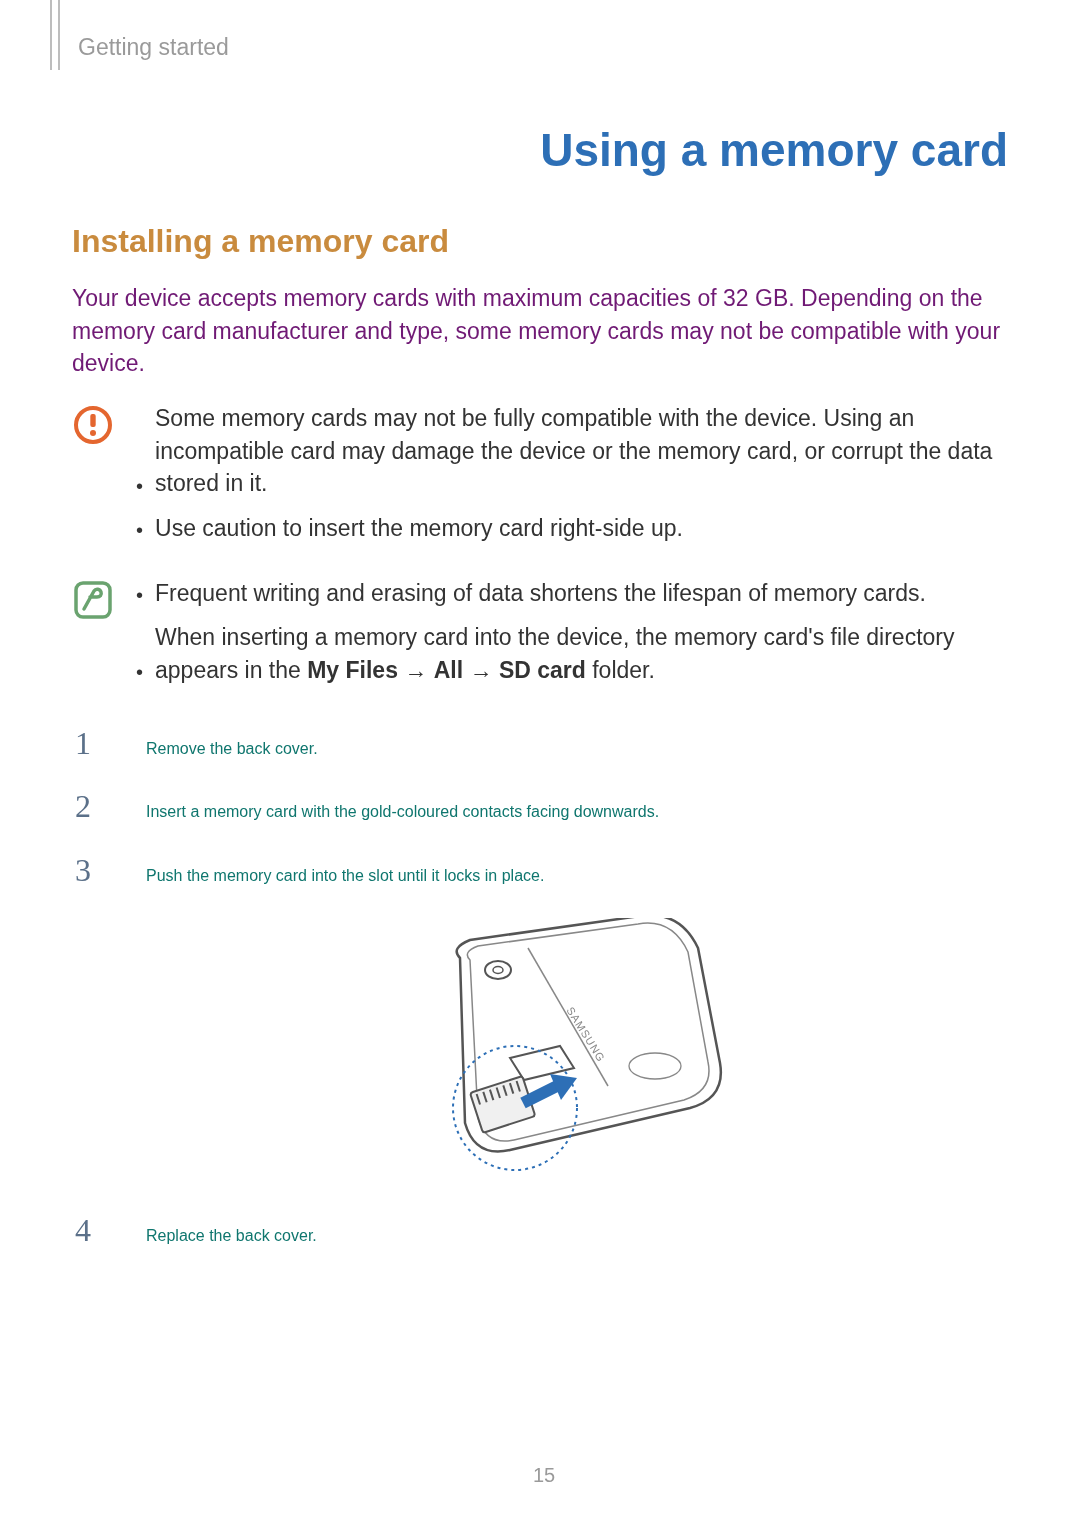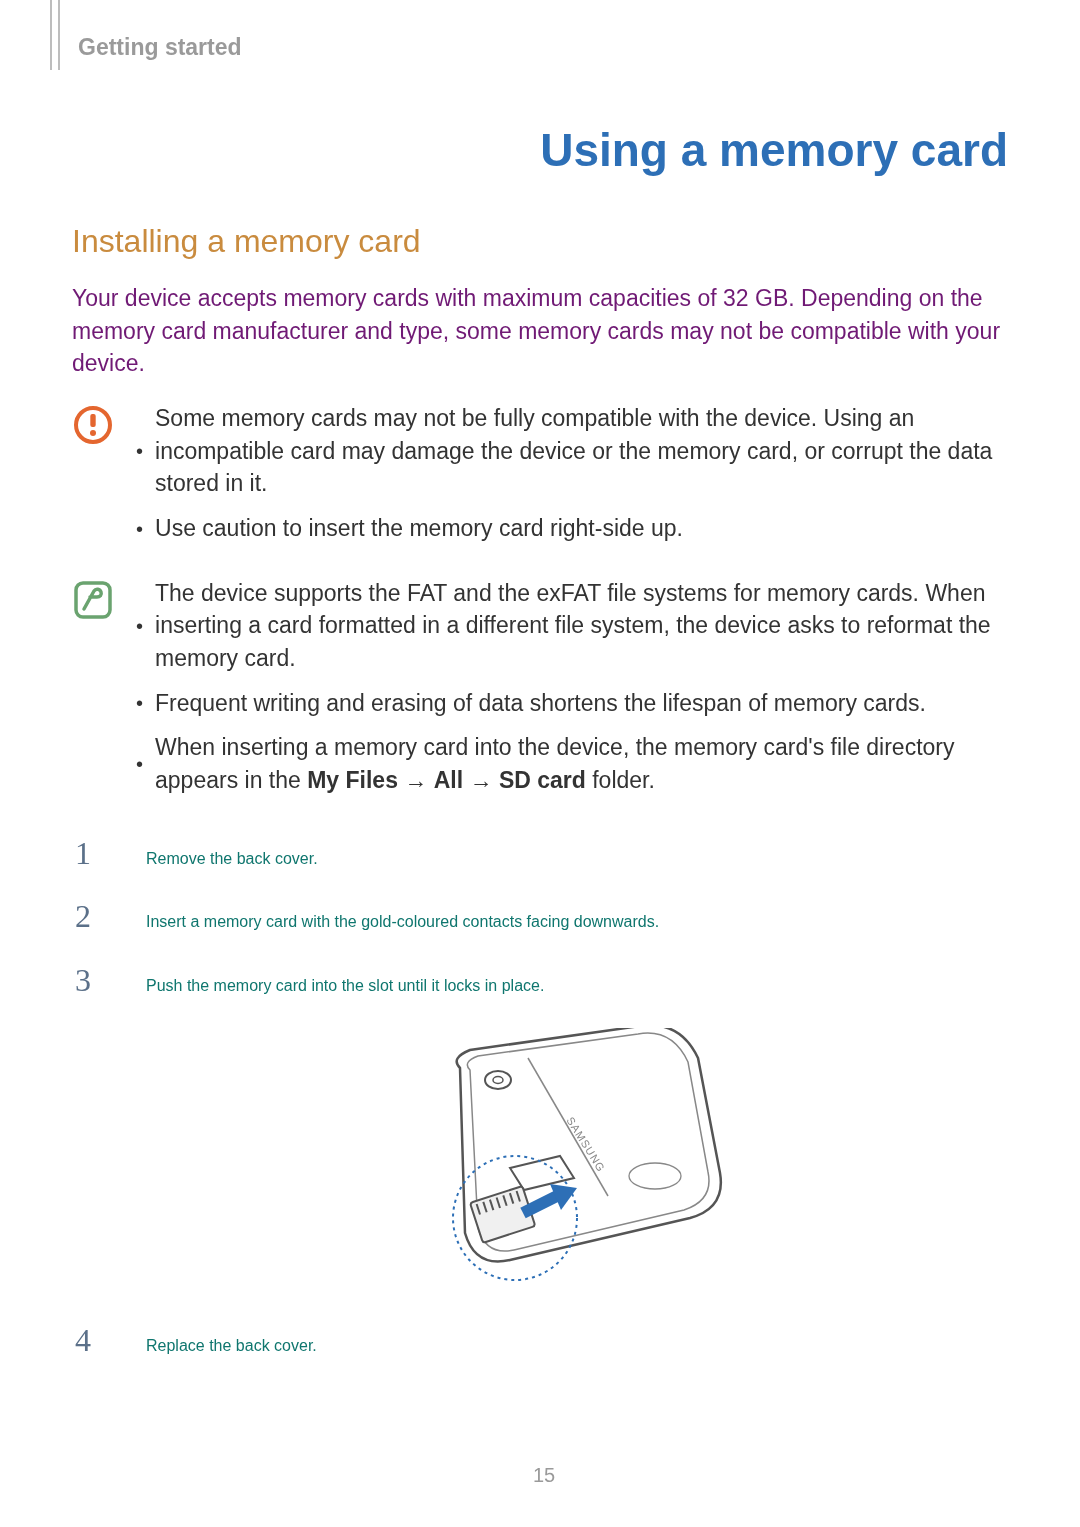--- a/index.html
+++ b/index.html
@@ -21,53 +21,52 @@
     border-right: 2px solid #bdbdbd;
   }
   .content {
     padding: 34px 72px 0 72px;
   }
   .breadcrumb {
     font-size: 23px;
     color: #9a9a9a;
     margin-bottom: 62px;
     margin-left: 6px;
-    font-weight: bold;
   }
   .h1 {
     font-size: 46px;
     font-weight: bold;
     color: #2d6fb6;
     margin-bottom: 46px;
     text-align: right;
   }
   .h2 {
     font-size: 32px;
-    font-weight: normal;
+    font-weight: bold;
     color: #c98b3e;
     margin-bottom: 22px;
   }
   .para {
     font-size: 23px;
     color: #701a75;
     line-height: 1.42;
     margin-bottom: 22px;
   }
   .note-block {
     display: flex;
     align-items: flex-start;
     gap: 22px;
     margin-bottom: 20px;
   }
   .note-icon { flex: 0 0 42px; margin-top: 2px; }
   .note-body { flex: 1; }
   .bullet-list { list-style: none; }
   .bullet-item {
     display: flex;
-    align-items: center;
+    align-items: flex-end;
     gap: 12px;
     font-size: 23px;
     line-height: 1.42;
     margin-bottom: 12px;
     color: #333333;
   }
   .bullet-item::before {
     content: "•";
     font-size: 20px;
     margin-top: 1px;
@@ -148,23 +147,20 @@
 
   <div class="note-block">
     <div class="note-icon">
       <svg width="42" height="42" viewBox="0 0 42 42">
         <rect x="4" y="4" width="34" height="34" rx="7" fill="none" stroke="#6aa36f" stroke-width="3.5"></rect>
         <path d="M 12 30 L 22 12 C 24 9 28 10 29 13 C 30 16 28 18 25 18 L 18 18" fill="none" stroke="#6aa36f" stroke-width="3.5" stroke-linecap="round" stroke-linejoin="round"></path>
       </svg>
     </div>
     <div class="note-body">
       <ul class="bullet-list">
-        <li class="bullet-item">
-            <span>The device supports the FAT and the exFAT file systems for memory cards. When inserting a card formatted in a different file system, the device asks to reformat the memory card.</span>
-          </li>
         <li class="bullet-item">
             <span>Frequent writing and erasing of data shortens the lifespan of memory cards.</span>
           </li>
         <li class="bullet-item">
           <span>
             <span>When inserting a memory card into the device, the memory card's file directory appears in the </span><span class="bold">My Files</span><span> → </span><span class="bold">All</span><span> → </span><span class="bold">SD card</span><span> folder.</span>
           </span>
         </li>
       </ul>
     </div>

